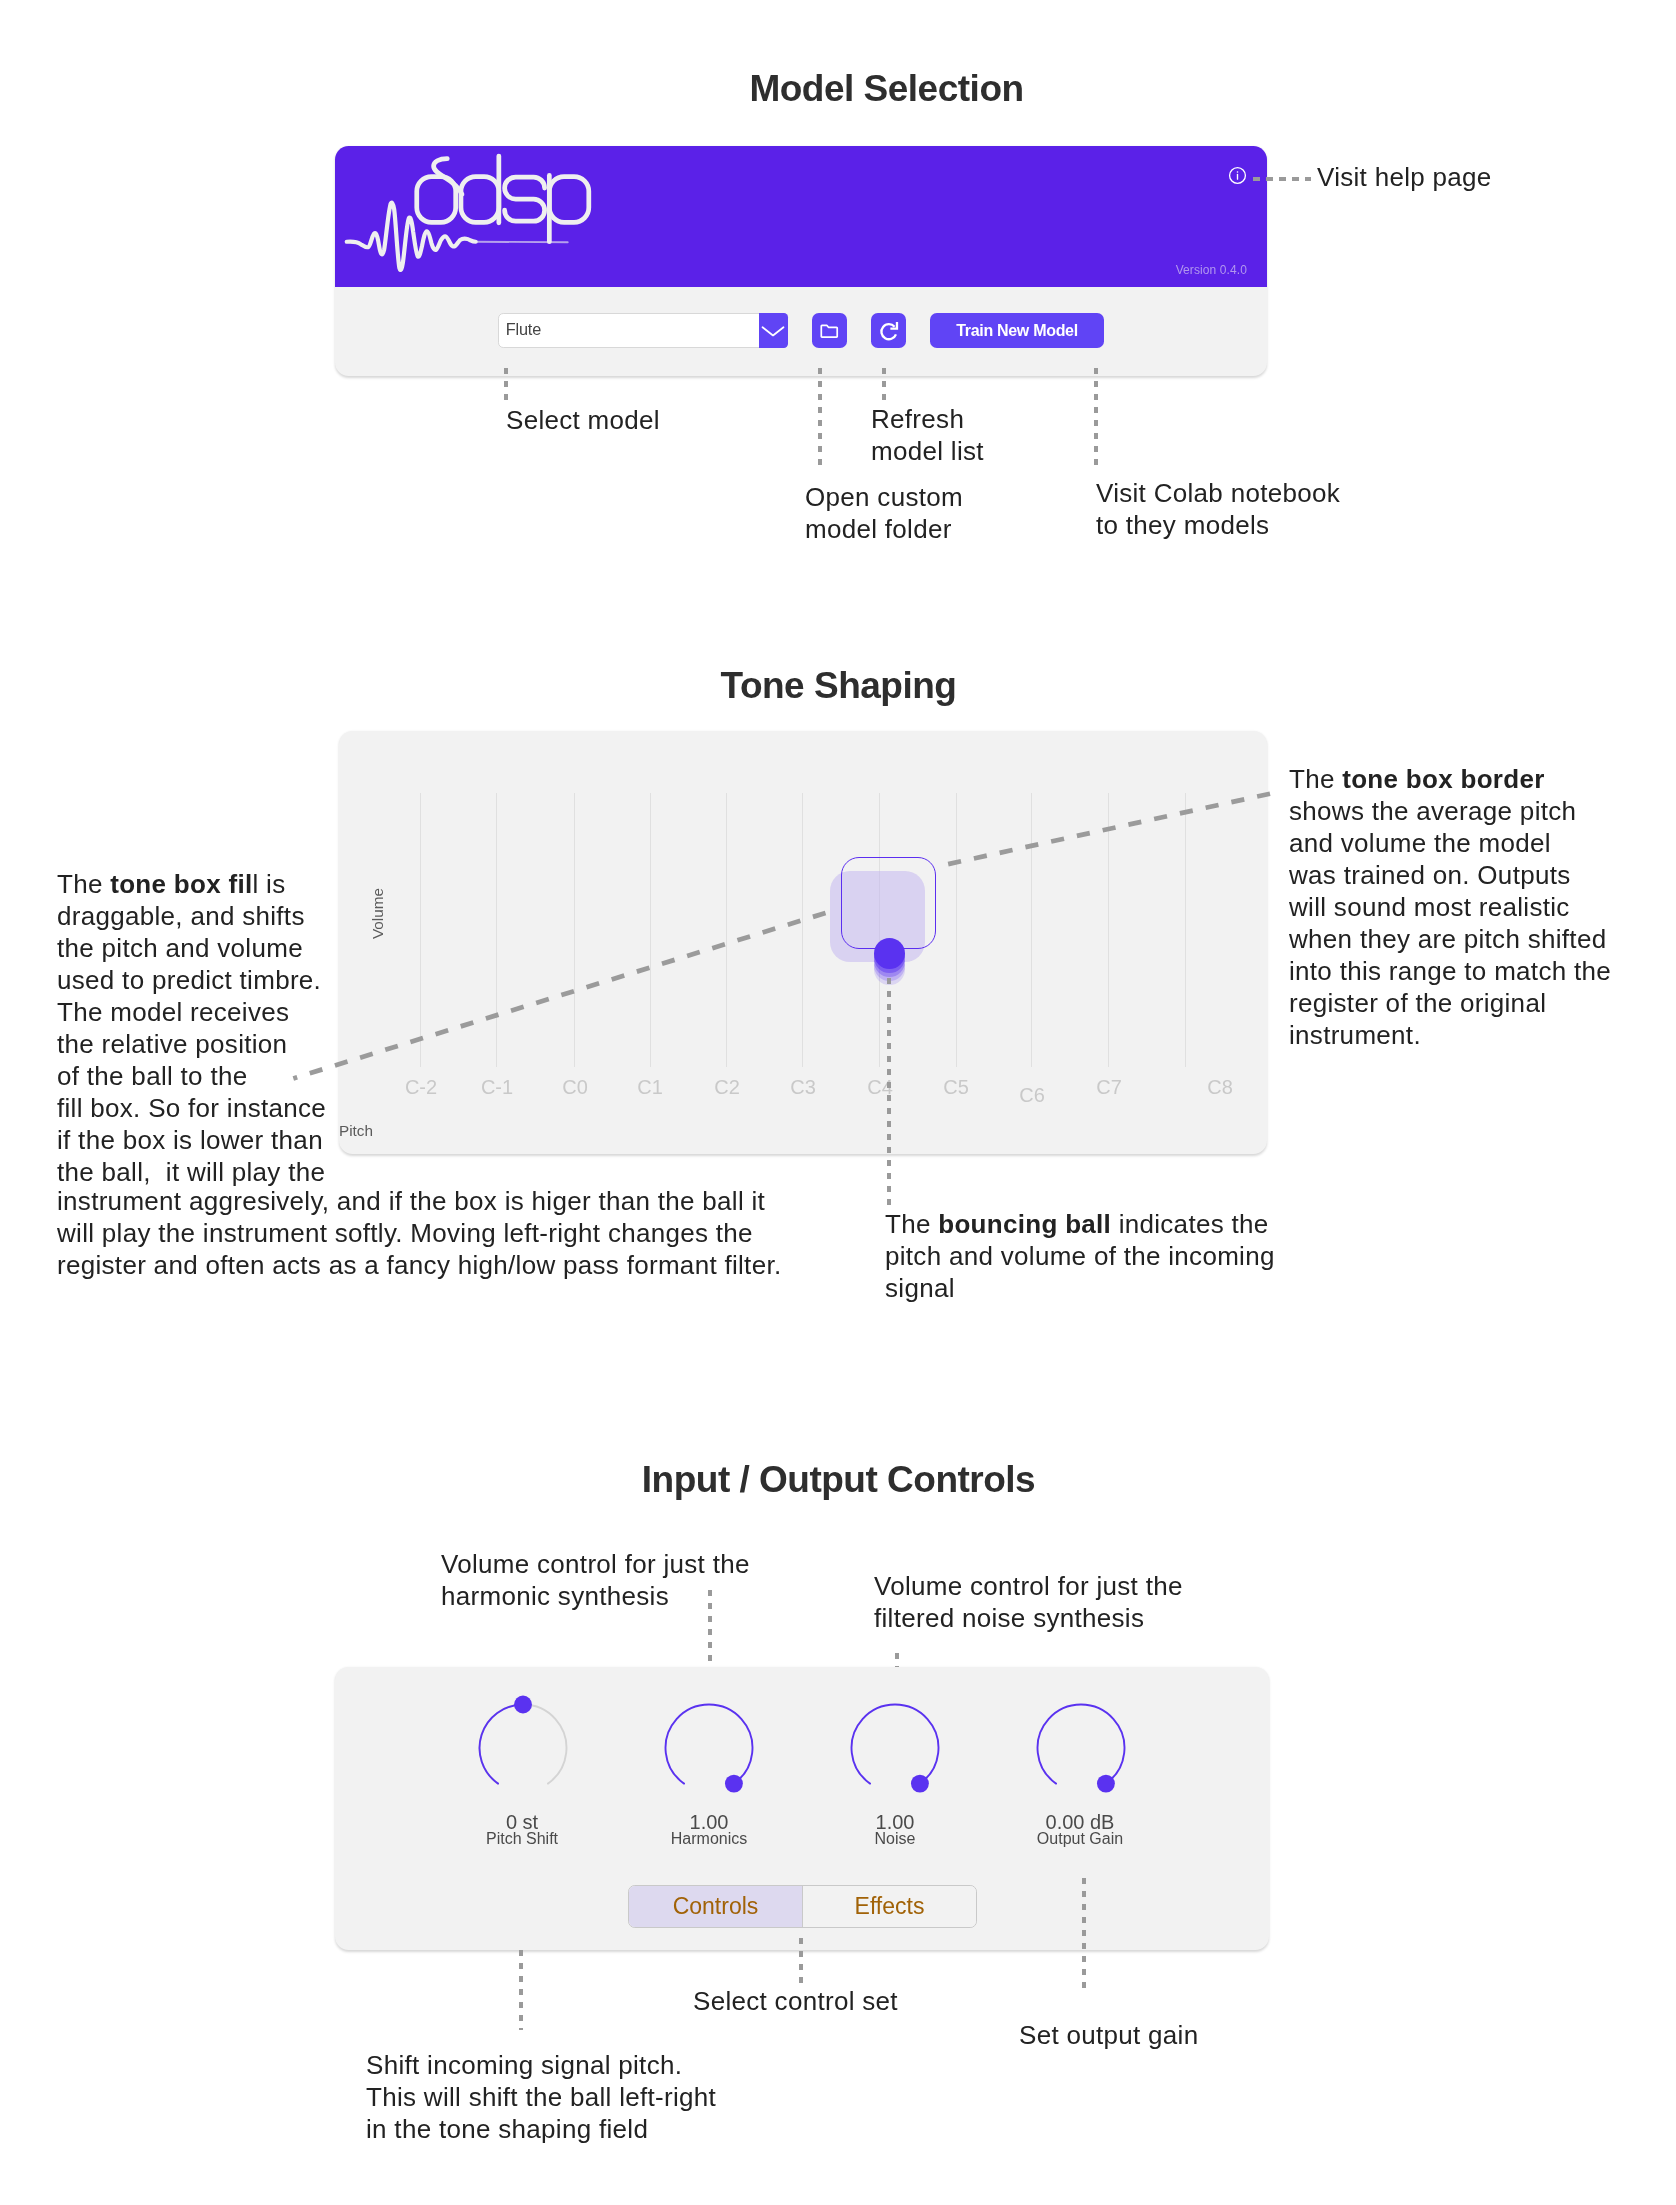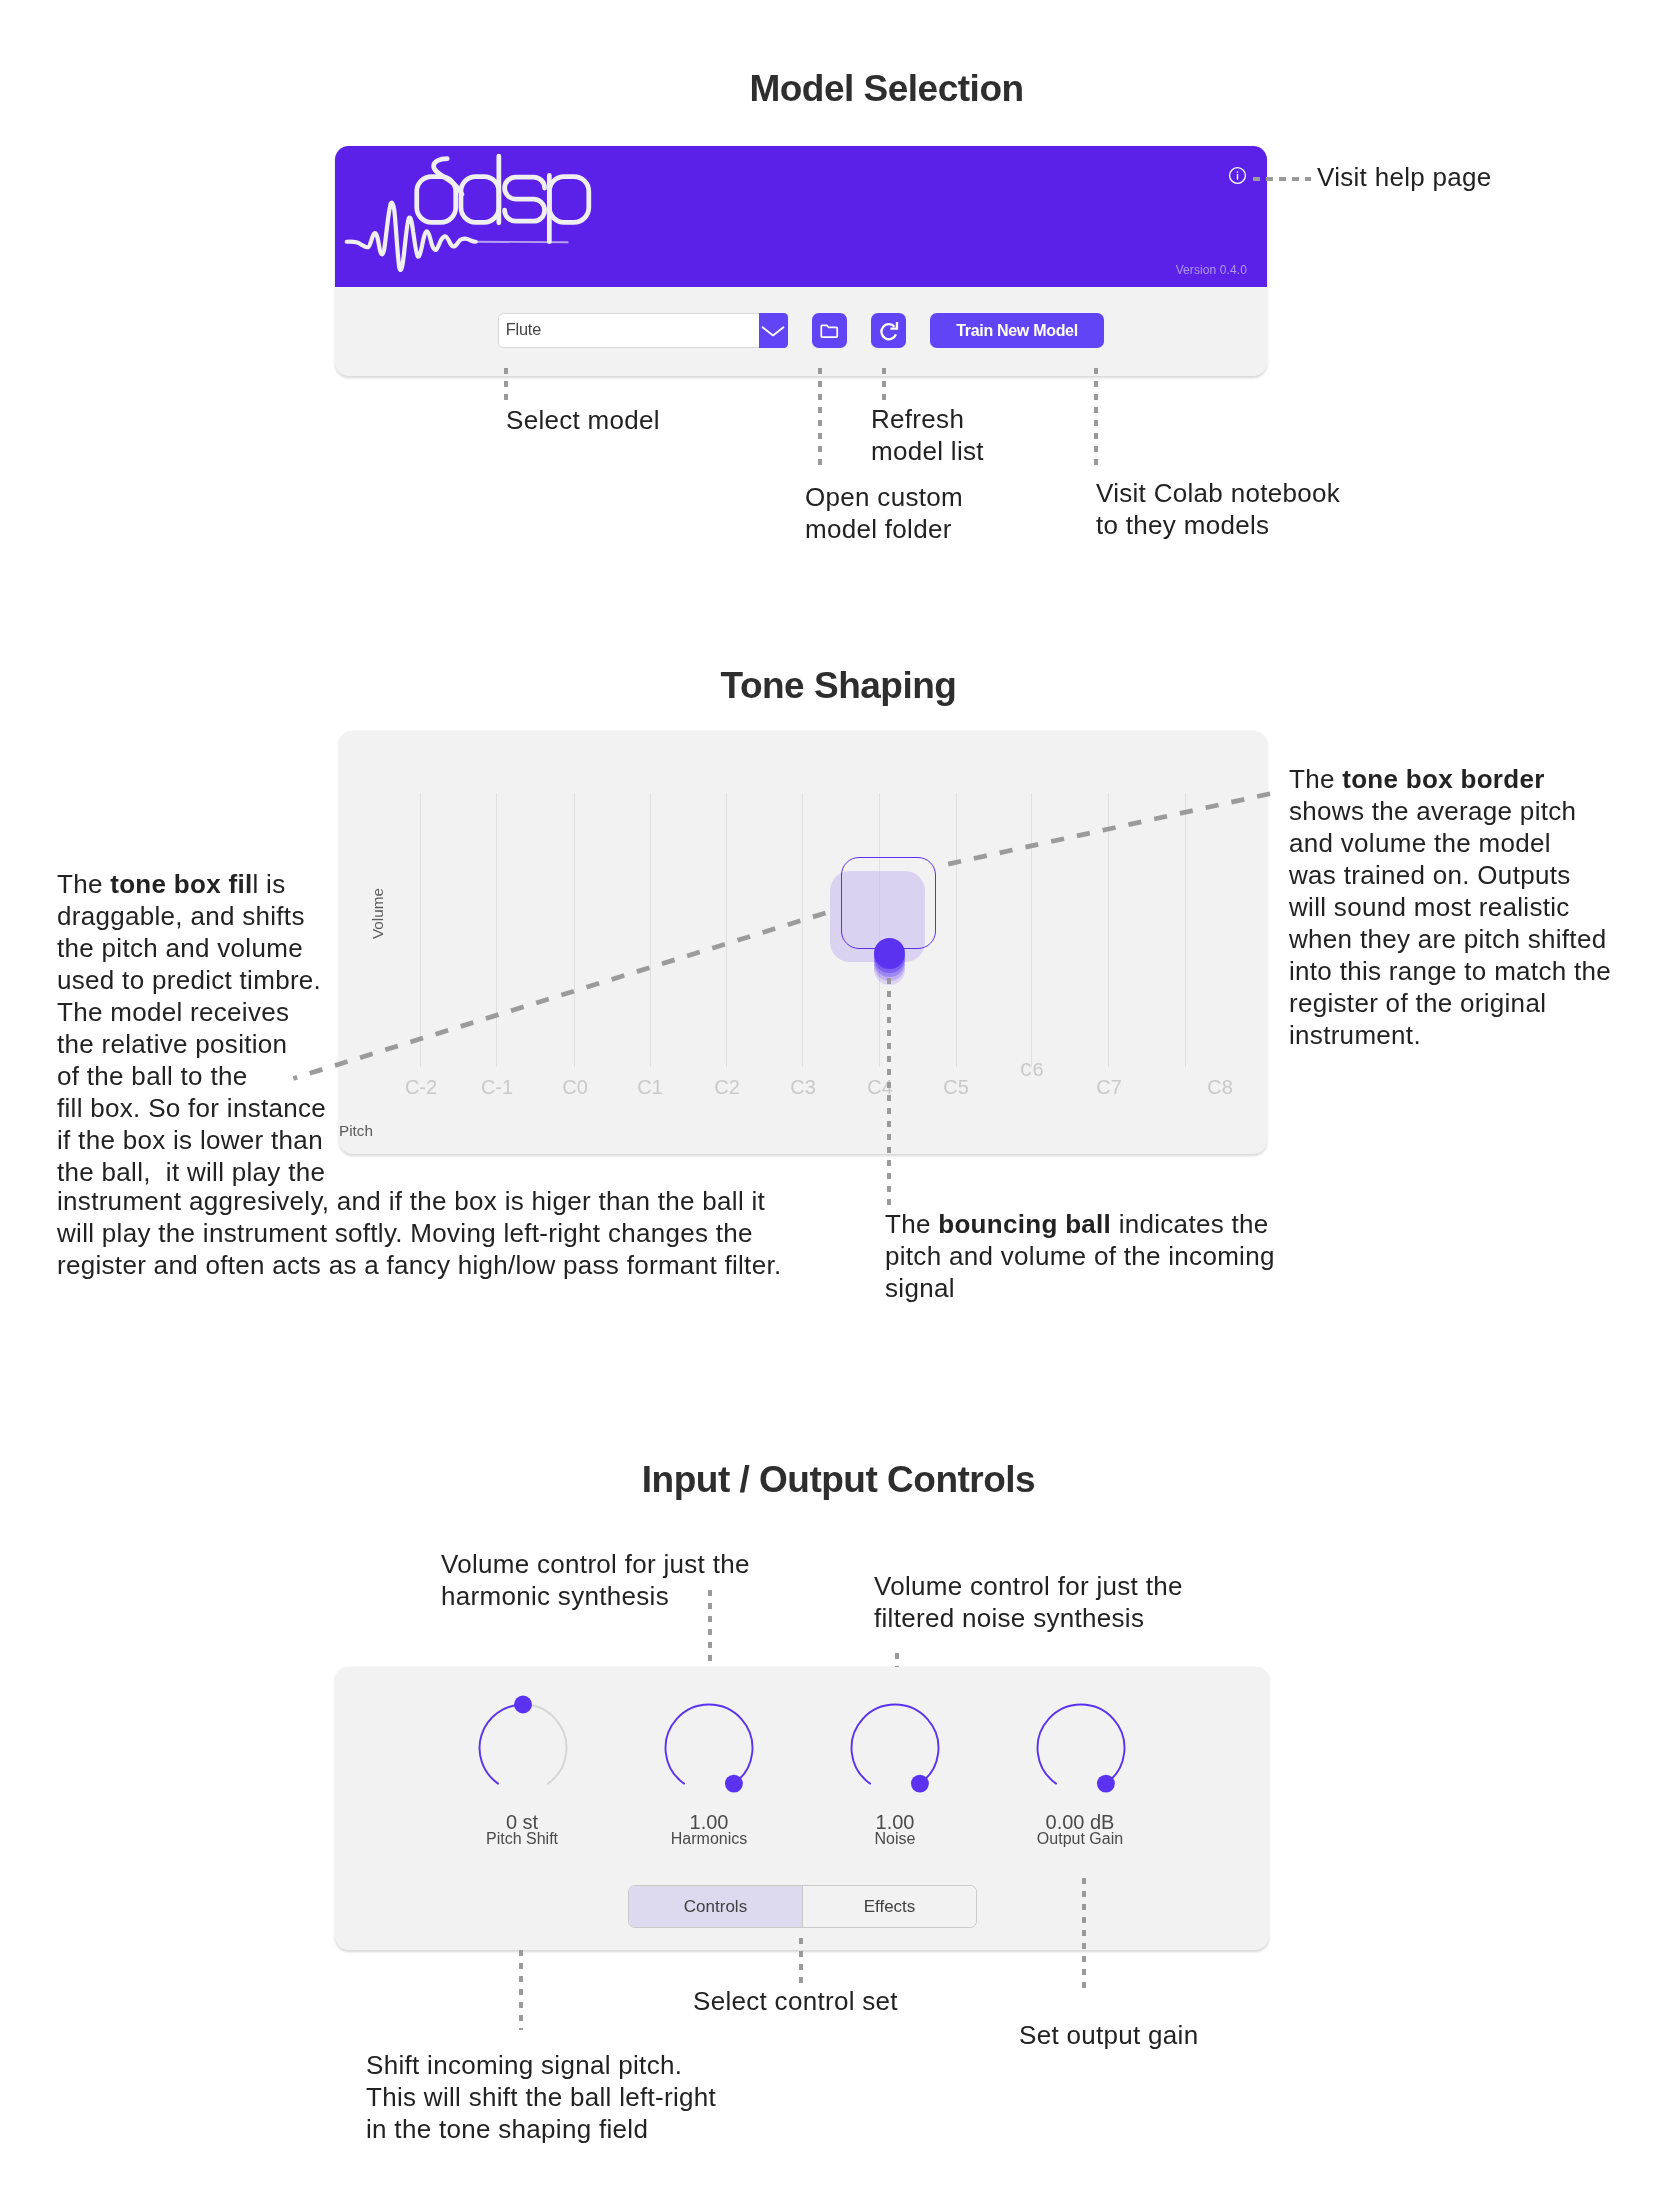--- a/index.html
+++ b/index.html
@@ -45,21 +45,21 @@
   .axis-label{position:absolute;color:#5b5b5b;font-size:15.3px;}
 
   
   .knob-val{position:absolute;color:#4a4a4a;font-size:20px;text-align:center;}
   .knob-lab{position:absolute;color:#4a4a4a;font-size:16px;text-align:center;}
 
   
   .tabwrap{position:absolute;border:1.1px solid #c9c9c9;border-radius:6.8px;
            box-sizing:border-box;overflow:hidden;display:flex;}
   .tab{flex:1;display:flex;align-items:center;justify-content:center;
-       font-size:17px;color:#404040;}
+       font-size:23px;color:#a16207;}
   .tab.sel{background:#ddd9ef;}
   .tab.unsel{background:#f2f2f2;border-left:1.1px solid #c9c9c9;}
 </style>
 </head>
 <body>
 
 <div class="sec-title" style="left:0;top:68px;width:1677px;padding-left:48px;">Model Selection</div>
 
 <div class="panel" style="left:335px;top:146px;width:932px;height:230px;">
   <div class="plugin-head" style="height:141px;overflow:hidden;">
@@ -168,21 +168,21 @@
   <div class="gridline" style="left:846px;top:62px;height:274px;"></div>
 
   <div class="tick" style="left:45px;top:345px;width:74px;">C-2</div>
   <div class="tick" style="left:121px;top:345px;width:74px;">C-1</div>
   <div class="tick" style="left:199px;top:345px;width:74px;">C0</div>
   <div class="tick" style="left:274px;top:345px;width:74px;">C1</div>
   <div class="tick" style="left:351px;top:345px;width:74px;">C2</div>
   <div class="tick" style="left:427px;top:345px;width:74px;">C3</div>
   <div class="tick" style="left:504px;top:345px;width:74px;">C4</div>
   <div class="tick" style="left:580px;top:345px;width:74px;">C5</div>
-  <div class="tick" style="left:656px;top:328px;width:74px;font-family:Liberation Mono, monospace;">C6</div>
+  <div class="tick" style="left:656px;top:353px;width:74px;">C6</div>
   <div class="tick" style="left:733px;top:345px;width:74px;">C7</div>
   <div class="tick" style="left:844px;top:345px;width:74px;">C8</div>
 
   <div class="axis-label" style="left:29.5px;top:208px;transform:rotate(-90deg);transform-origin:left top;white-space:nowrap;">Volume</div>
   <div class="axis-label" style="left:0;top:391px;width:928px;text-align:left;">Pitch</div>
 
   <div style="position:absolute;left:491px;top:140px;width:95px;height:91px;
               background:rgba(193,180,240,.52);border-radius:20px;"></div>
 
   <div style="position:absolute;left:502px;top:126px;width:95px;height:92px;

